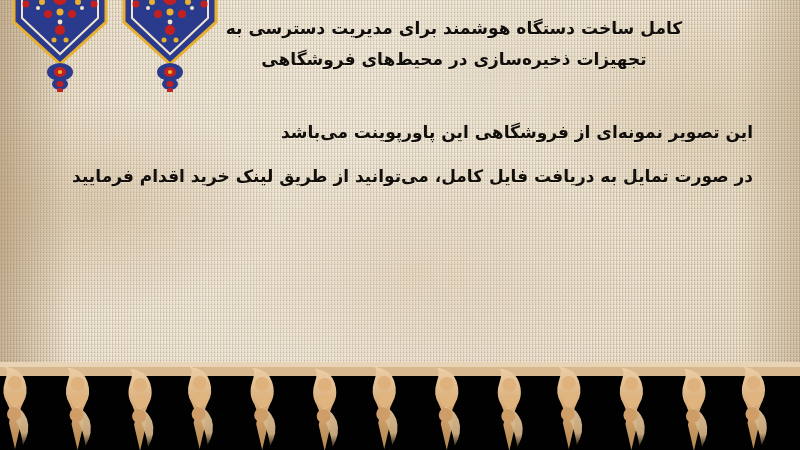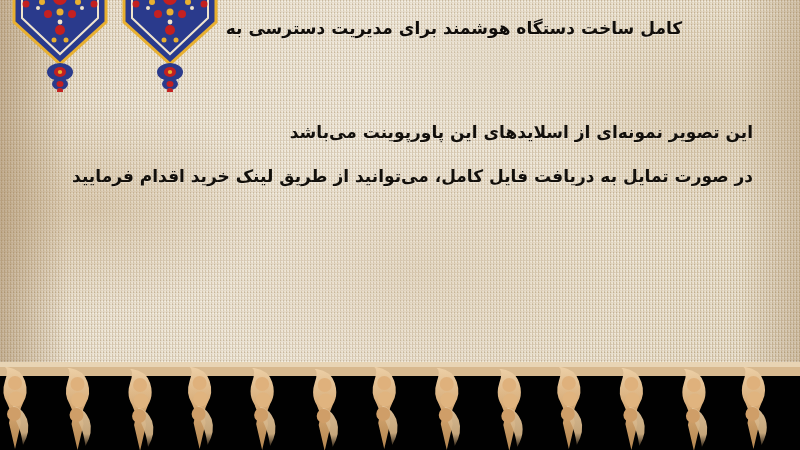--- a/index.html
+++ b/index.html
@@ -354,21 +354,22 @@
           <circle cx="7" cy="53" r="7" fill="#cf9e68"></circle>
         </g>
         </g>
     </svg>
   </div>
 
   <div class="text-layer">
 
     <div class="title-block">
       <div class="title-line">کامل ساخت دستگاه هوشمند برای مدیریت دسترسی به</div>
+      <div class="title-line">تجهیزات ذخیره‌سازی در محیط‌های فروشگاهی</div>
     </div>
 
     <div class="body-block">
-      <div class="body-line">این تصویر نمونه‌ای از اسلایدهای این پاورپوینت می‌باشد</div>
+      <div class="body-line">این تصویر نمونه‌ای از فروشگاهی این پاورپوینت می‌باشد</div>
       <div class="body-line">در صورت تمایل به دریافت فایل کامل، می‌توانید از طریق لینک خرید اقدام فرمایید</div>
     </div>
 
   </div>
 </div>
 
 </body></html>

